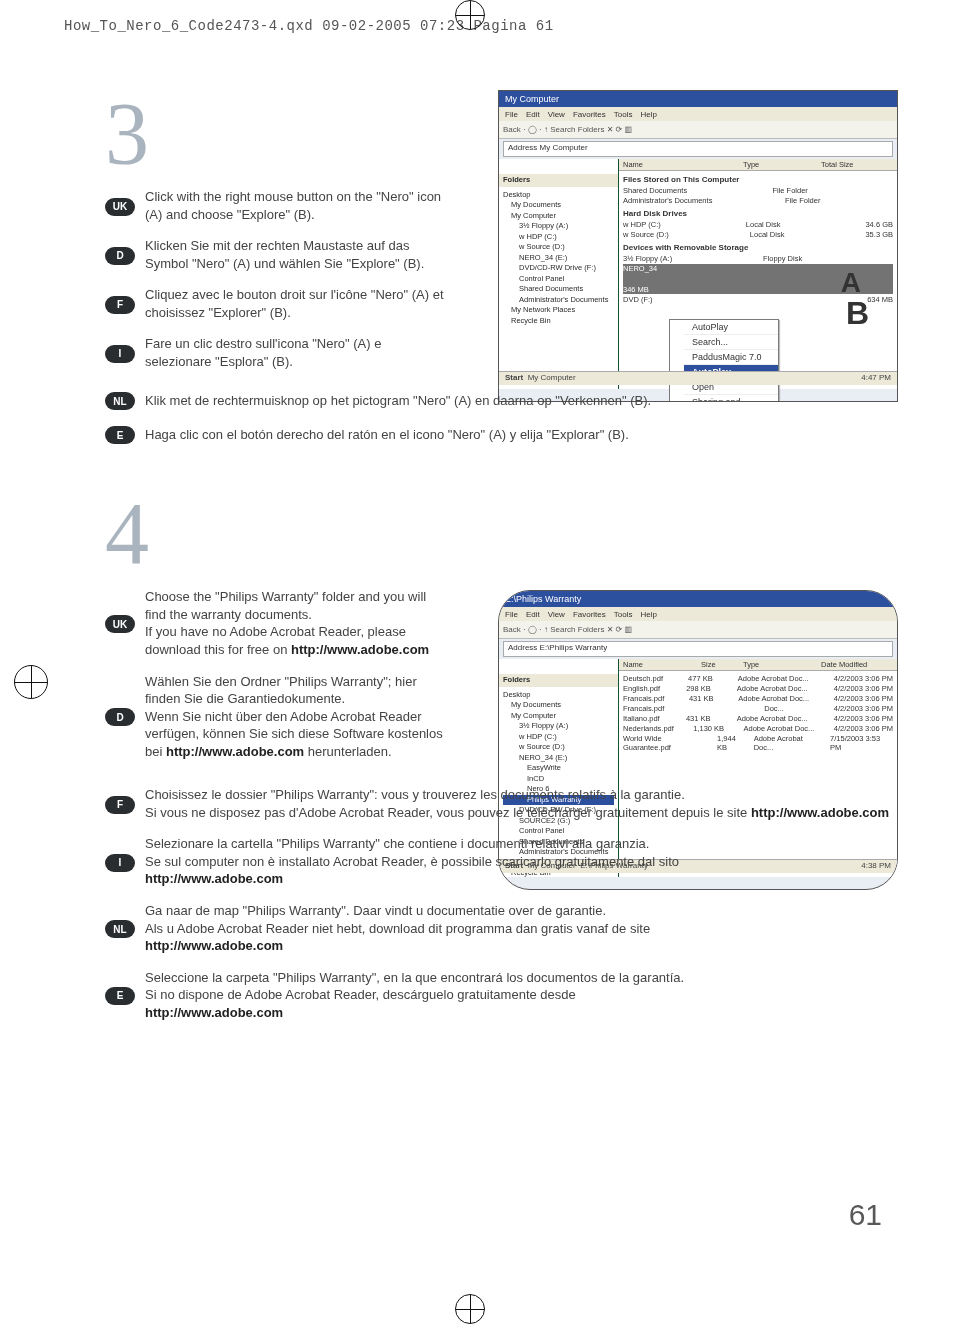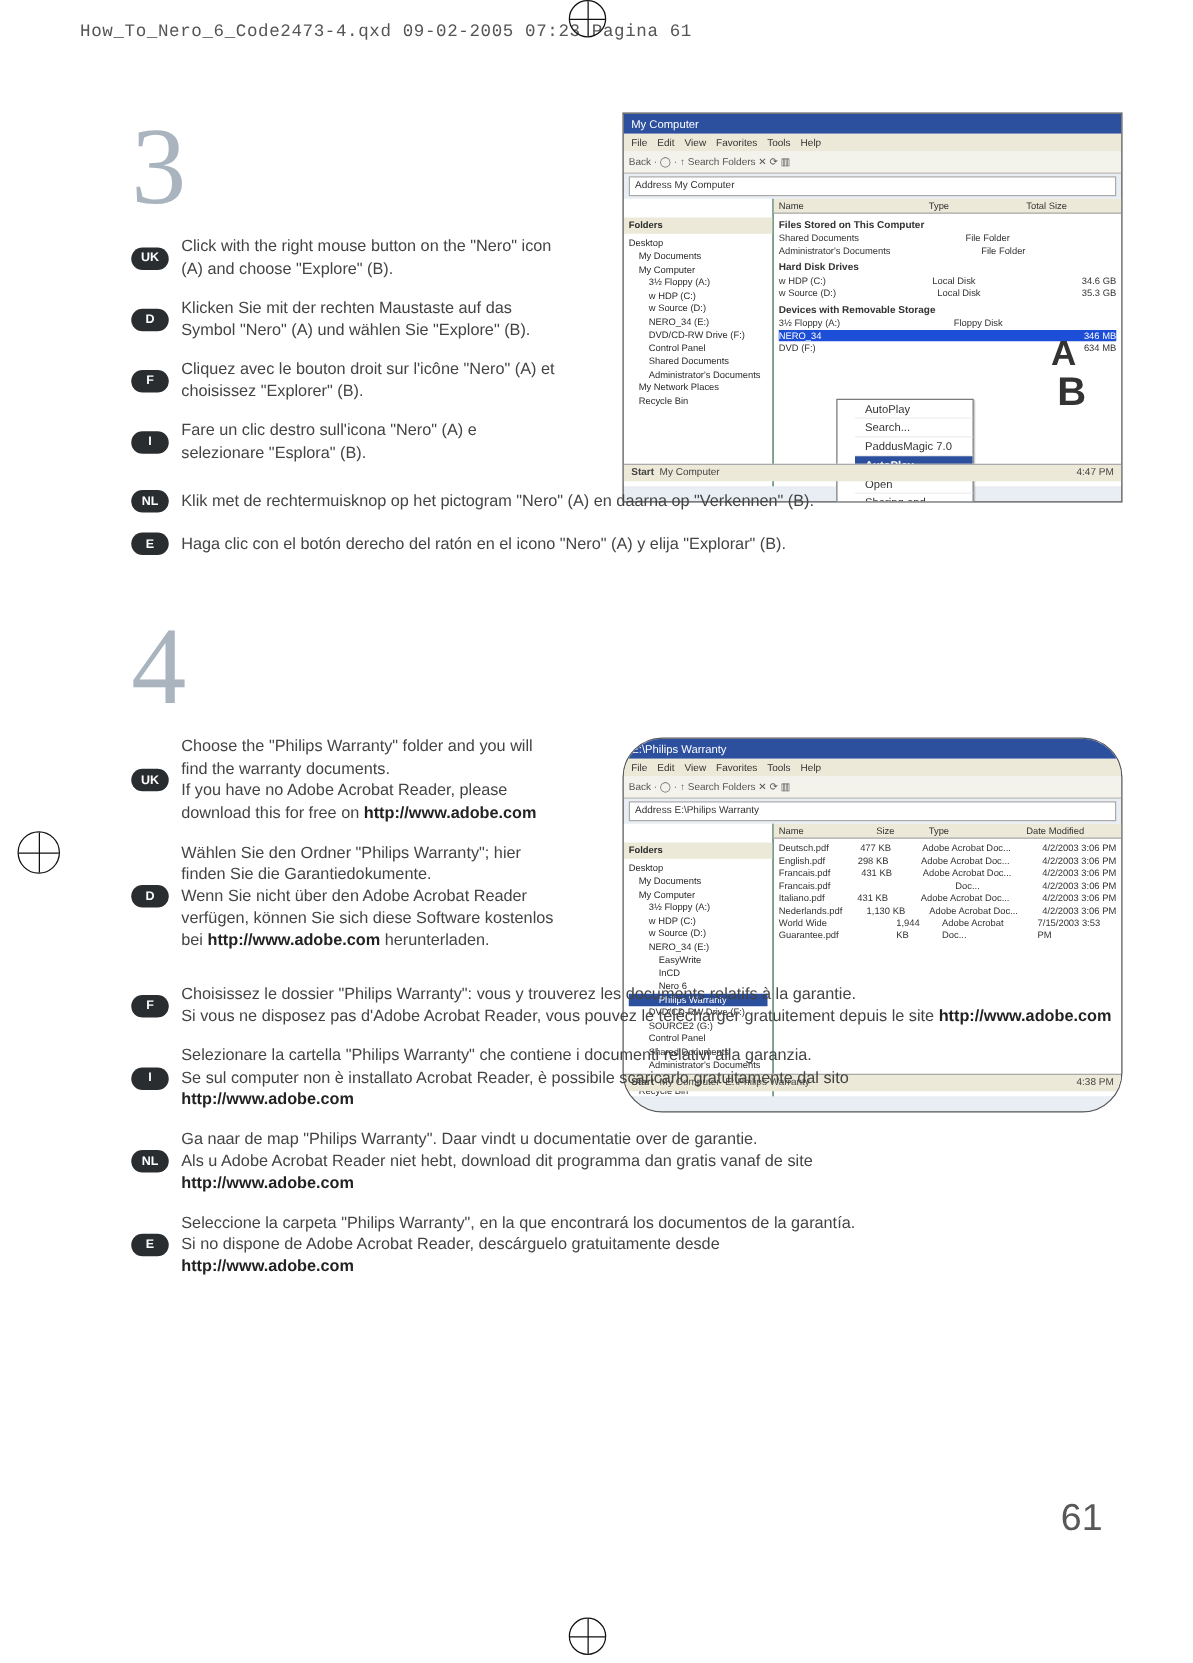--- a/index.html
+++ b/index.html
@@ -306,21 +306,21 @@
           <span>w Source (D:)</span>
           <span>Local Disk</span>
           <span>35.3 GB</span>
         </div>
       <div class="section-h">Devices with Removable Storage</div>
       <div class="list-row">
           <span>3½ Floppy (A:)</span>
           <span>Floppy Disk</span>
           <span></span>
         </div>
-      <div class="list-row" style="background:#1d4ed8;color:#fff;">
+      <div class="list-row" style="background:#737373;color:#fff;flex-direction:column;">
           <span>NERO_34</span>
           <span></span>
           <span>346 MB</span>
         </div>
       <div class="list-row">
           <span>DVD (F:)</span>
           <span></span>
           <span>634 MB</span>
         </div>
 

